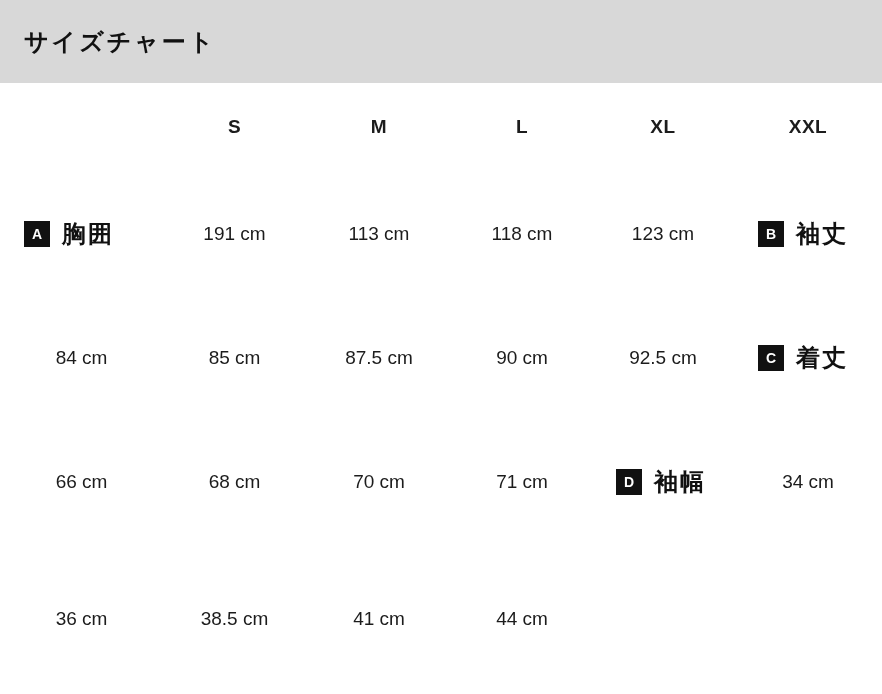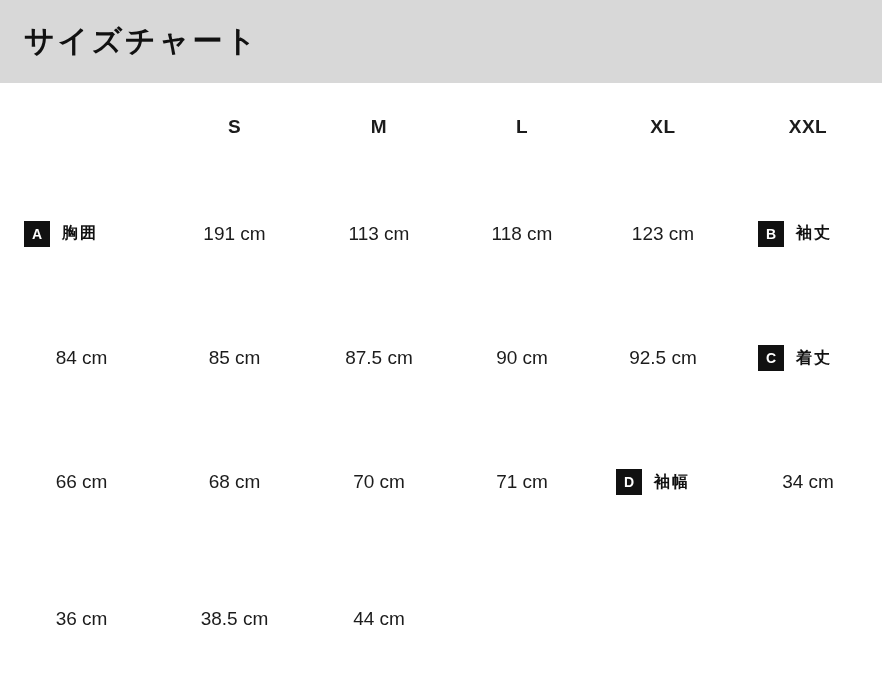--- a/index.html
+++ b/index.html
@@ -27,21 +27,21 @@
     left: 0;
     top: 0;
     width: 882px;
     height: 83px;
     background: #d8d8d8;
     display: flex;
     align-items: center;
   }
   .header-title {
     margin-left: 24px;
-    font-size: 30px;
+    font-size: 24px;
     font-weight: bold;
     letter-spacing: 3px;
     color: #111111;
     font-family: "DejaVu Sans", "Liberation Sans", sans-serif;
   }
 
   
   .table {
     position: absolute;
     left: 0;
@@ -93,21 +93,21 @@
     width: 26px;
     height: 26px;
     background: #111111;
     color: #ffffff;
     font-size: 14px;
     font-weight: bold;
     font-family: "Liberation Sans", sans-serif;
     flex: 0 0 auto;
   }
   .rowlabel-text {
-    font-size: 16px;
+    font-size: 24px;
     font-weight: bold;
     letter-spacing: 2px;
     color: #111111;
     font-family: "DejaVu Sans", "Liberation Sans", sans-serif;
   }
   .empty { }
 </style>
 </head>
 <body>
 
@@ -160,16 +160,17 @@
     <div class="cell r3">70 cm</div>
     <div class="cell r3">71 cm</div>
 
     <div class="cell rowlabel r4">
       <span class="badge">D</span>
       <span class="rowlabel-text">袖幅</span>
     </div>
     <div class="cell r4">34 cm</div>
     <div class="cell r4">36 cm</div>
     <div class="cell r4">38.5 cm</div>
+    <div class="cell r4">41 cm</div>
     <div class="cell r4">44 cm</div>
 
   </div>
 </div>
 
 </body></html>

